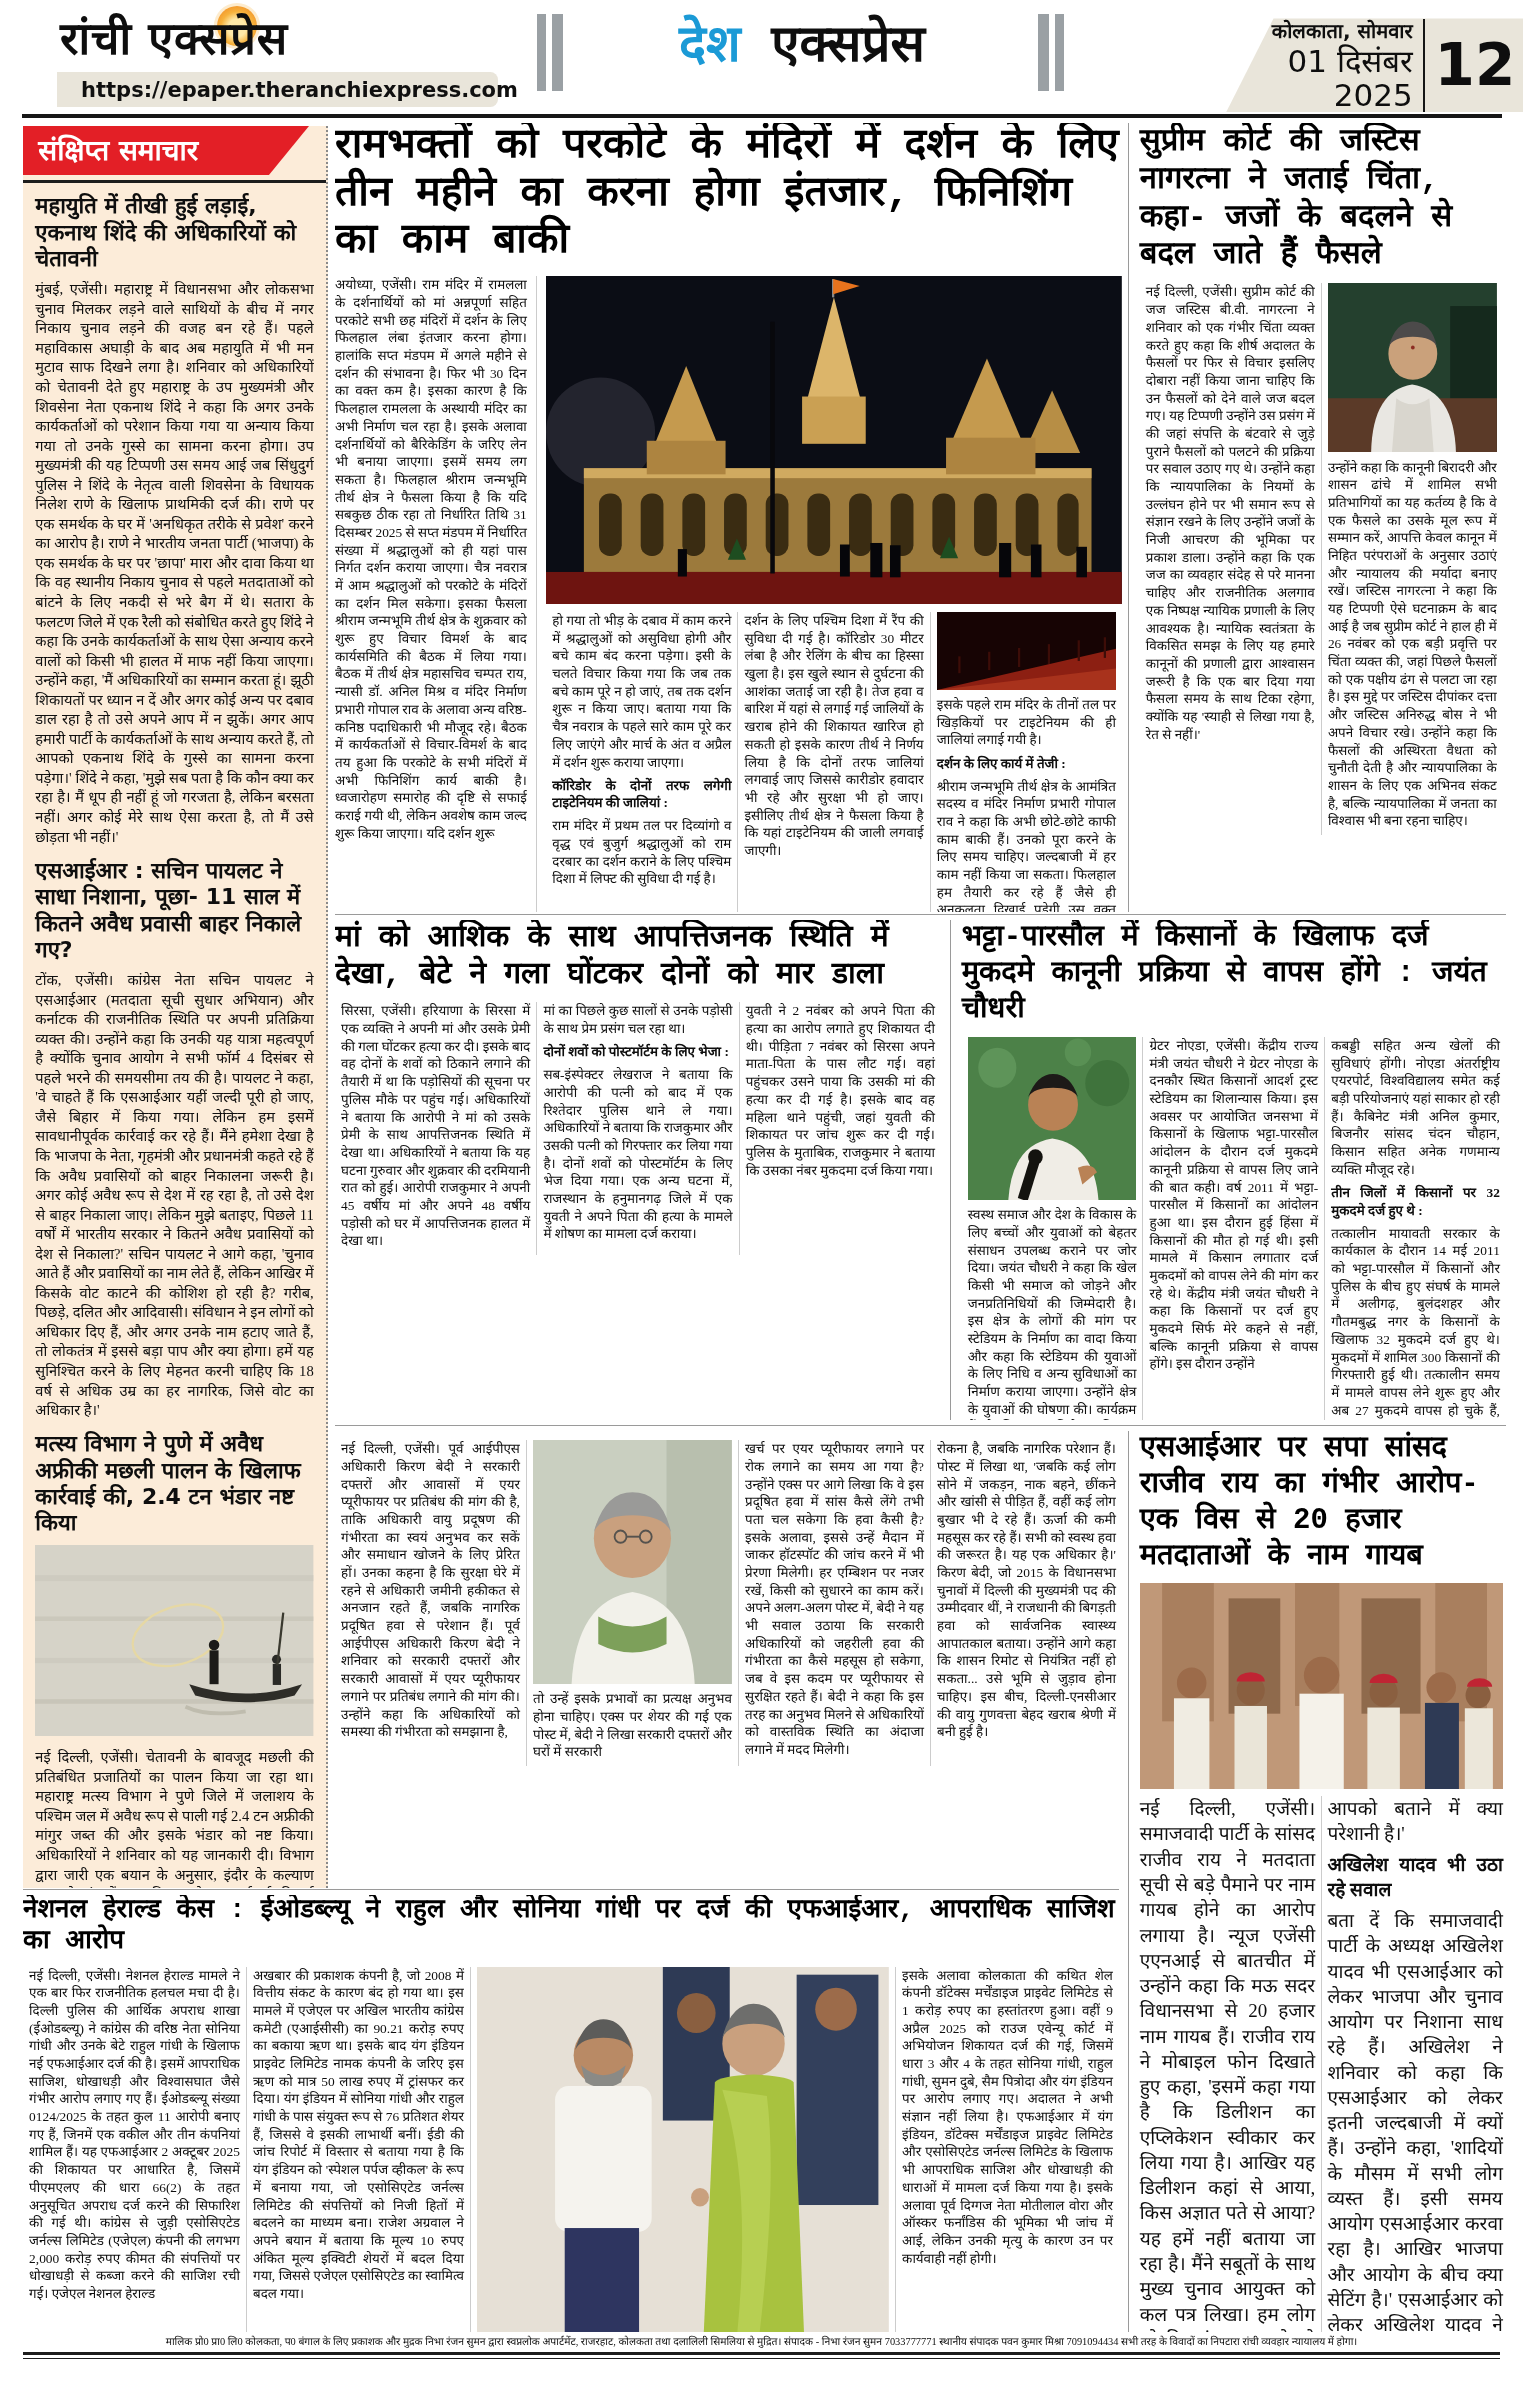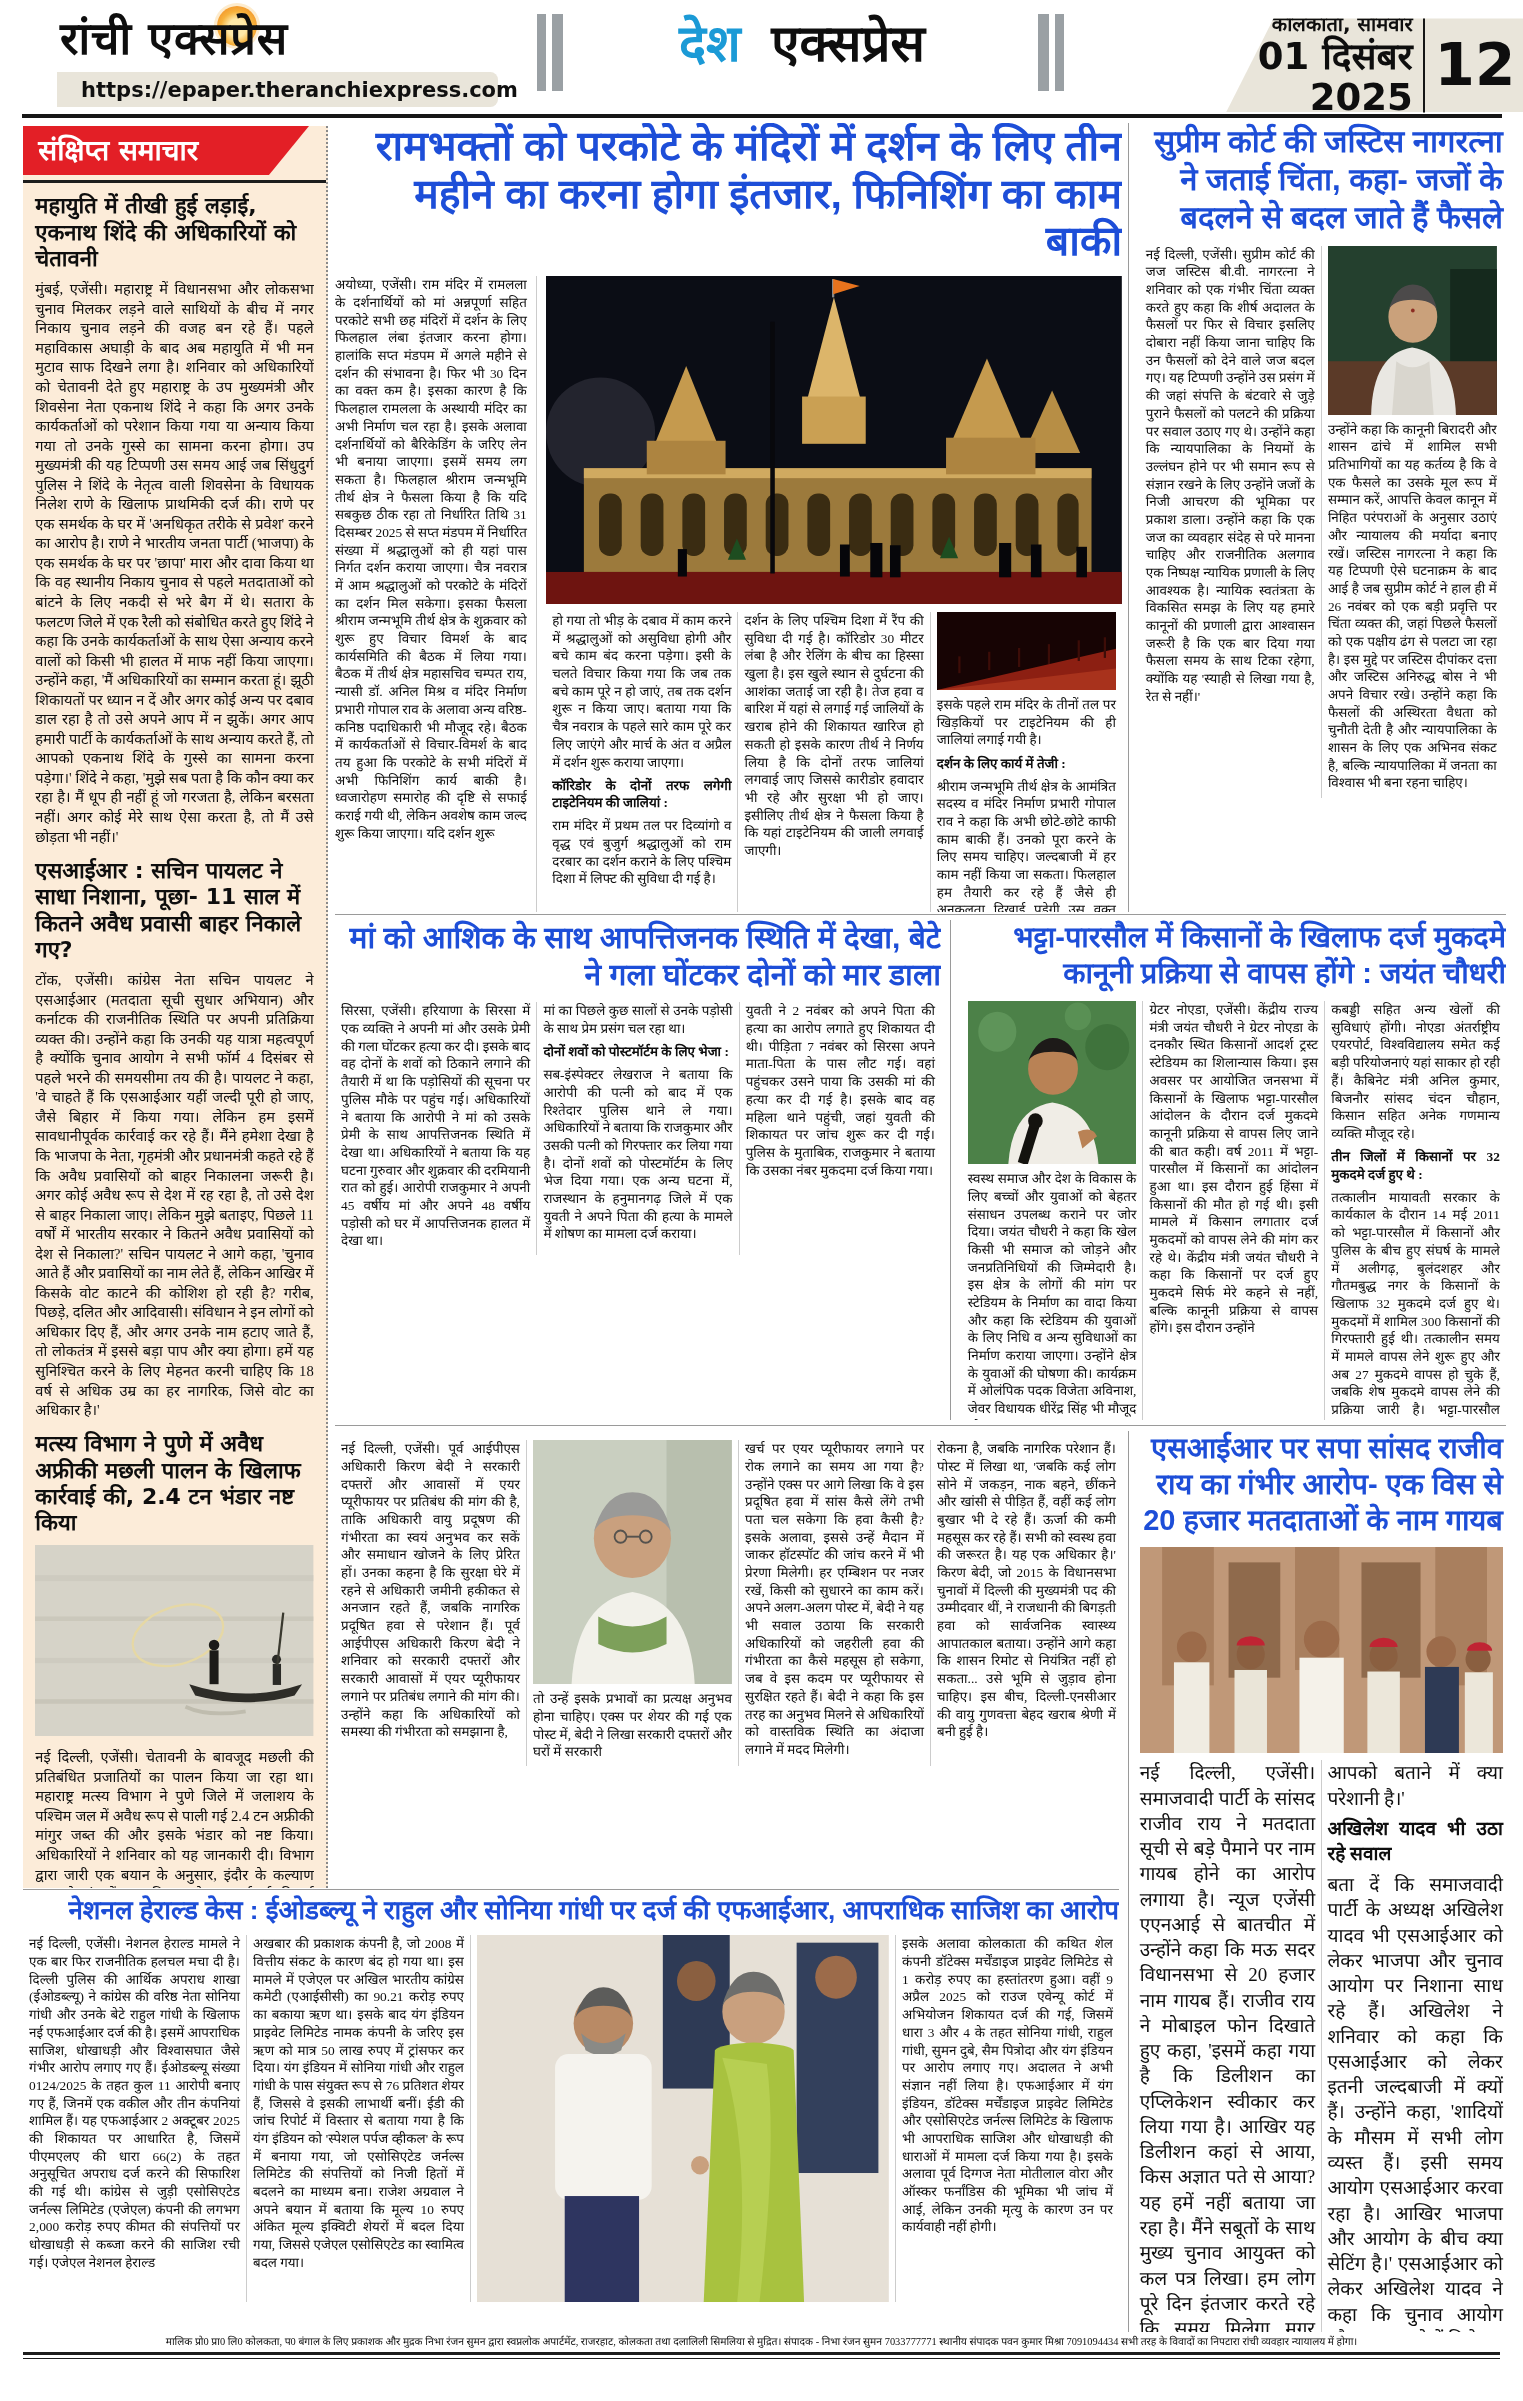--- a/index.html
+++ b/index.html
@@ -27,36 +27,36 @@
   background:linear-gradient(90deg,#9aa0a4 0 34%,#ffffff 34% 58%,#9aa0a4 58% 100%)}
 .bracket.l{left:537px}.bracket.r{left:1038px;transform:scaleX(-1)}
 .ctitle{position:absolute;left:572px;top:21.5px;width:460px;text-align:center;
   font-family:Liberation Mono, monospace;font-weight:700;font-size:51px;line-height:1}
 .ctitle .blue{color:#1b9ad6}
 .datebox{position:absolute;left:1226px;top:18.4px;width:297px;height:94px;background:#e9e5da;
   clip-path:polygon(16% 0,100% 0,100% 100%,0 100%);display:flex;align-items:center;padding-right:7.7px}
 .dtxt{text-align:right;padding-right:10.7px;border-right:2.3px solid #161616;
   font-family:"DejaVu Sans","Liberation Sans",sans-serif}
 .dtxt .l1{font-size:20px;font-weight:700;line-height:1.25}
-.dtxt .l2{font-size:37px;font-weight:700;line-height:1.1}
+.dtxt .l2{font-size:31px;font-weight:400;line-height:1.1}
 .pgnum{font-family:"DejaVu Sans","Liberation Sans",sans-serif;font-weight:700;font-size:58px;padding-left:9.2px;line-height:1}
 .rule-top{left:21.5px;top:114px;width:1480px;height:3.8px;background:#161616}
 
 .brief{left:23px;top:126px;width:305px;height:1762px;background:#fcecd9;border-right:2.3px dotted #8a8a8a;overflow:hidden}
 .banner{width:286px;height:49px;background:#e31f26;color:#fff;
   clip-path:polygon(0 0,100% 0,86% 100%,0 100%);
   font-family:"DejaVu Sans","Liberation Sans",sans-serif;font-weight:700;font-size:28px;
   line-height:49px;padding-left:15.3px}
 .banner-rule{width:100%;height:3.1px;background:#1d1d1d;margin-top:4.6px}
 .bstory{padding:10.7px 12.3px 0}
 .bstory h3{font-size:22px;line-height:1.2;margin-bottom:7.7px}
 .bstory p{font-size:14.6px;line-height:1.34;text-align:justify}
 .bphoto{width:100%;height:196px;margin:3.1px 0 7.7px}
 .hline{background:#9a9a9a}
-.headline{font-family:Liberation Sans, sans-serif;font-weight:700;text-align:right;color:#1d4ed8}
+.headline{font-family:Liberation Mono, monospace;font-weight:700;text-align:left;color:#000000}
 .cols{display:flex;margin-top:9.2px}
 .col{flex:1;overflow:hidden;padding:0 6.1px}
 .col + .col{border-left:0.8px solid #cccccc}
 .photo{display:block;width:100%}
 .photo svg{display:block;width:100%;height:100%}
 
 .main{left:335px;top:123px;width:787px;height:789px;overflow:hidden}
 .main .headline{font-size:41px;line-height:1.16}
 .ma-body{display:flex;margin-top:10.7px}
 .ma-col0{width:201px;padding-right:9.2px;overflow:hidden}

